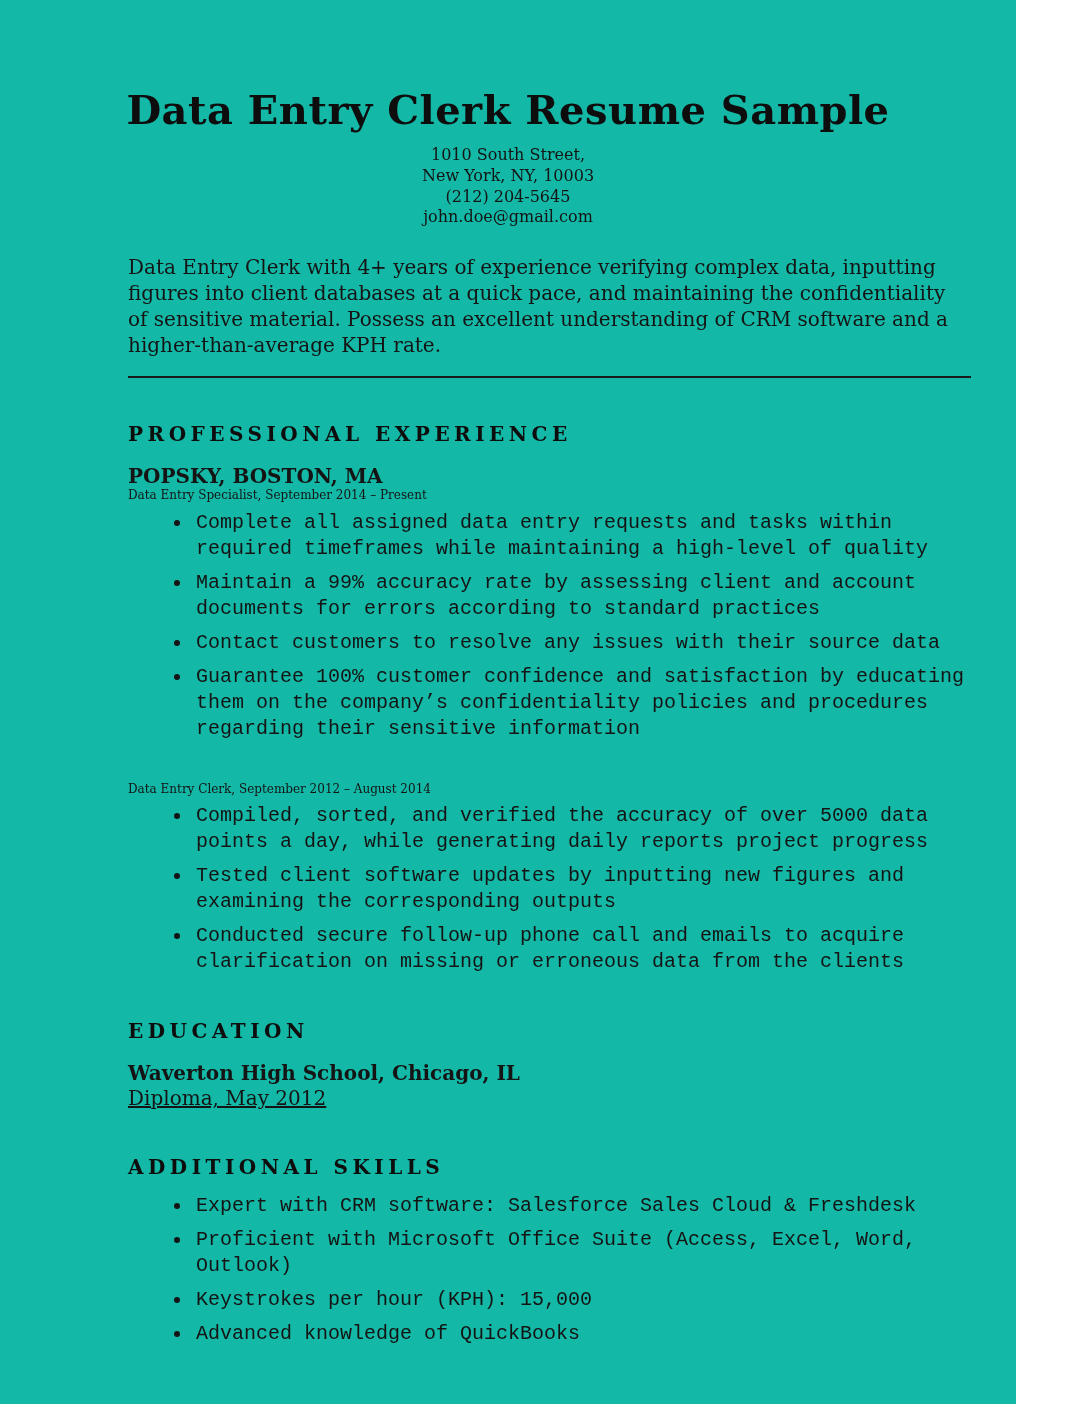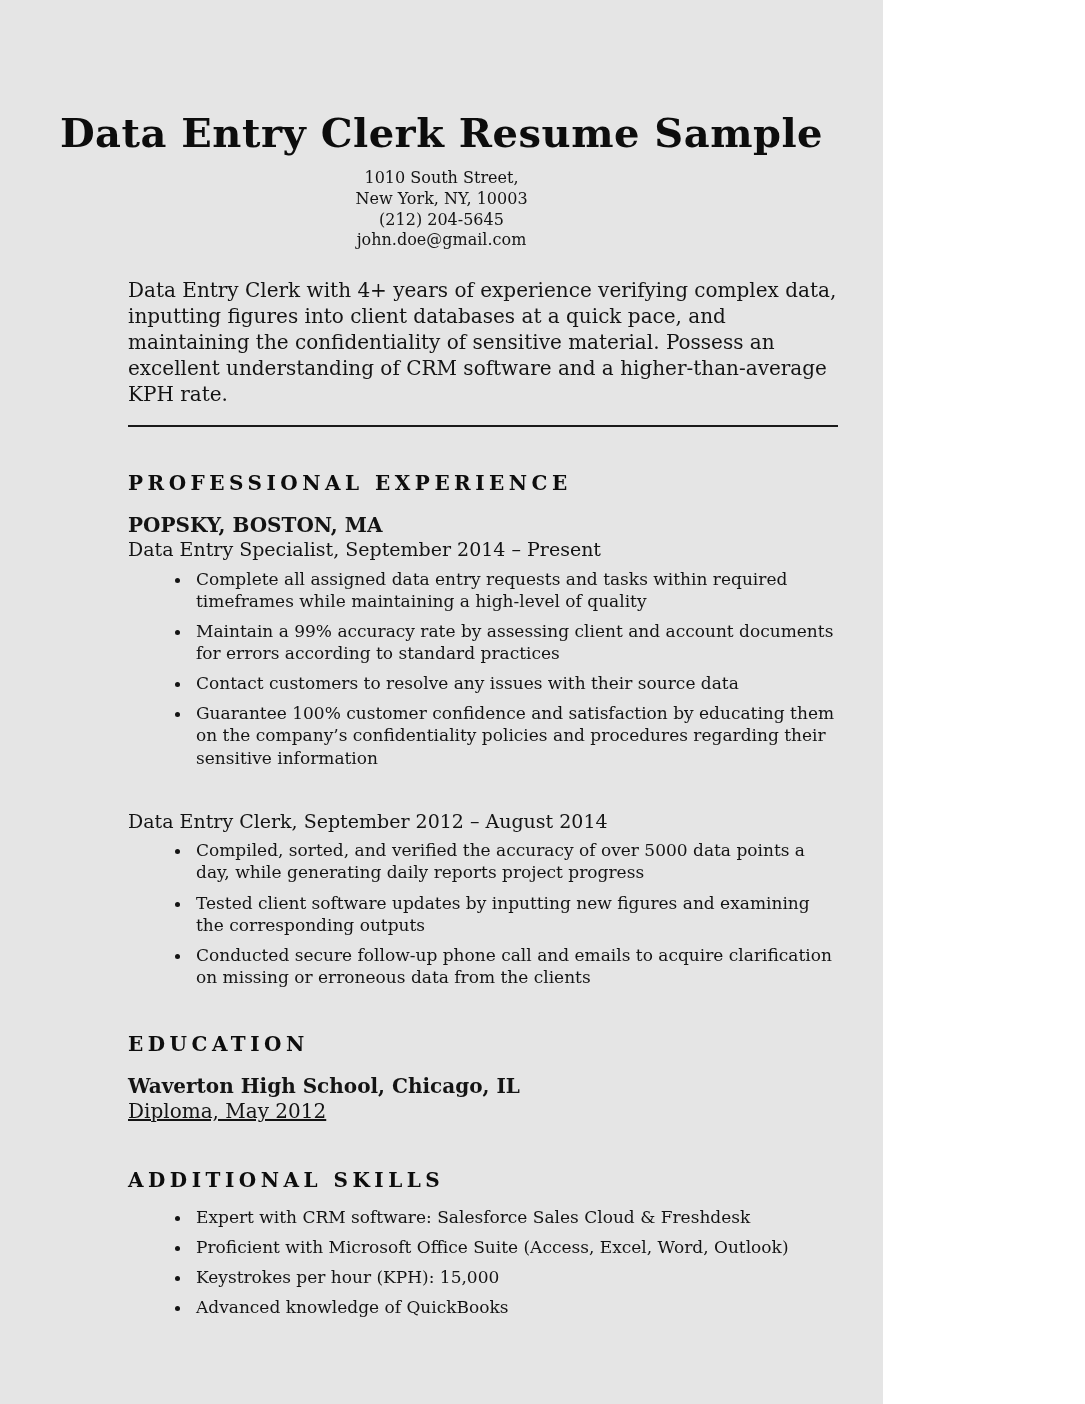--- a/index.html
+++ b/index.html
@@ -5,24 +5,24 @@
   * { margin: 0; padding: 0; box-sizing: border-box; }
   html, body { background: #ffffff; }
   body {
     width: 1085px;
     height: 1404px;
     font-family: "DejaVu Serif", "Liberation Serif", serif;
     color: #141414;
     overflow: hidden;
   }
   .page {
-    width: 883px;
+    width: 1016px;
     height: 1404px;
-    padding-top: 109px;
-    background: #e5e5e5;
+    padding-top: 86px;
+    background: #14b8a6;
   }
   .resume-header { text-align: center; }
   .resume-title {
     font-size: 40px;
     font-weight: bold;
     letter-spacing: 0.5px;
     color: #0d0d0d;
     margin-bottom: 12px;
   }
   .contact-block {
@@ -51,29 +51,30 @@
     font-weight: bold;
     letter-spacing: 4.5px;
     color: #0d0d0d;
   }
   .employer {
     margin-top: 18px;
     font-size: 20px;
     font-weight: bold;
   }
   .role-dates {
-    font-size: 19px;
+    font-size: 12px;
     line-height: 1.3;
   }
   ul.bullets {
     margin-top: 6px;
     padding-left: 64px;
-    font-size: 17px;
+    font-size: 20px;
     line-height: 1.3;
     list-style-type: disc;
+    font-family: Liberation Mono, monospace;
   }
   ul.bullets li {
     padding-left: 4px;
     margin-bottom: 8px;
   }
   .job + .job { margin-top: 40px; }
   .education-school {
     margin-top: 18px;
     font-size: 20px;
     font-weight: bold;

